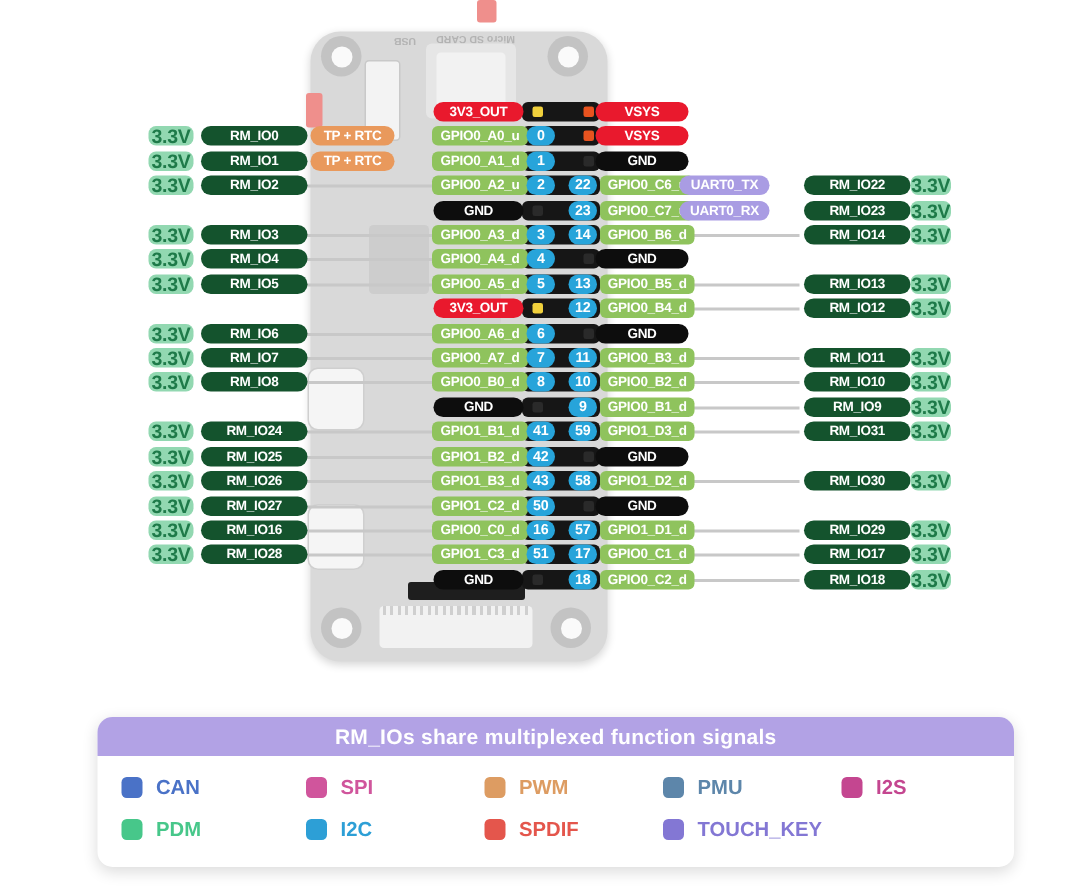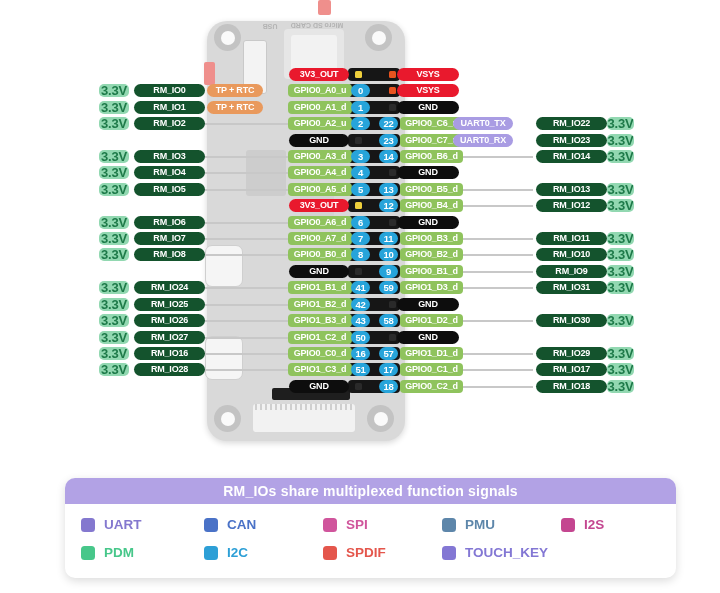--- a/index.html
+++ b/index.html
@@ -349,32 +349,32 @@
         <span class="bdg b-gpio c-lbl-r">GPIO0_C2_d</span>
         <span class="bdg b-rm c-rm-r">RM_IO18</span>
         <span class="bdg b-v33 c-v33r">3.3V</span>
       </div>
     </div>
 
   <div class="legend">
     <div class="legend-h" style="background: rgb(178, 162, 229);">RM_IOs share multiplexed function signals</div>
     <div class="legend-grid" id="legend-grid">
         <div class="lg-item">
-          <span class="lg-sq" style="background: rgb(132, 120, 207);"></span>
-          <span style="color: rgb(132, 120, 207);">UART</span>
-        </div>
-        <div class="lg-item">
           <span class="lg-sq" style="background: rgb(74, 114, 199);"></span>
           <span style="color: rgb(74, 114, 199);">CAN</span>
         </div>
         <div class="lg-item">
           <span class="lg-sq" style="background: rgb(208, 85, 156);"></span>
           <span style="color: rgb(208, 85, 156);">SPI</span>
         </div>
         <div class="lg-item">
+          <span class="lg-sq" style="background: rgb(221, 156, 98);"></span>
+          <span style="color: rgb(221, 156, 98);">PWM</span>
+        </div>
+        <div class="lg-item">
           <span class="lg-sq" style="background: rgb(93, 134, 170);"></span>
           <span style="color: rgb(93, 134, 170);">PMU</span>
         </div>
         <div class="lg-item">
           <span class="lg-sq" style="background: rgb(196, 70, 144);"></span>
           <span style="color: rgb(196, 70, 144);">I2S</span>
         </div>
         <div class="lg-item">
           <span class="lg-sq" style="background: rgb(71, 199, 138);"></span>
           <span style="color: rgb(71, 199, 138);">PDM</span>

